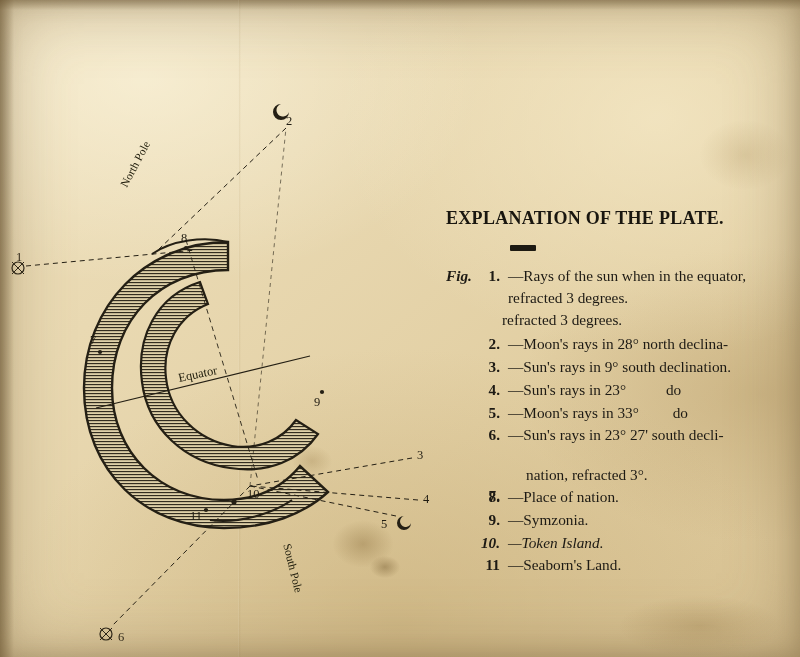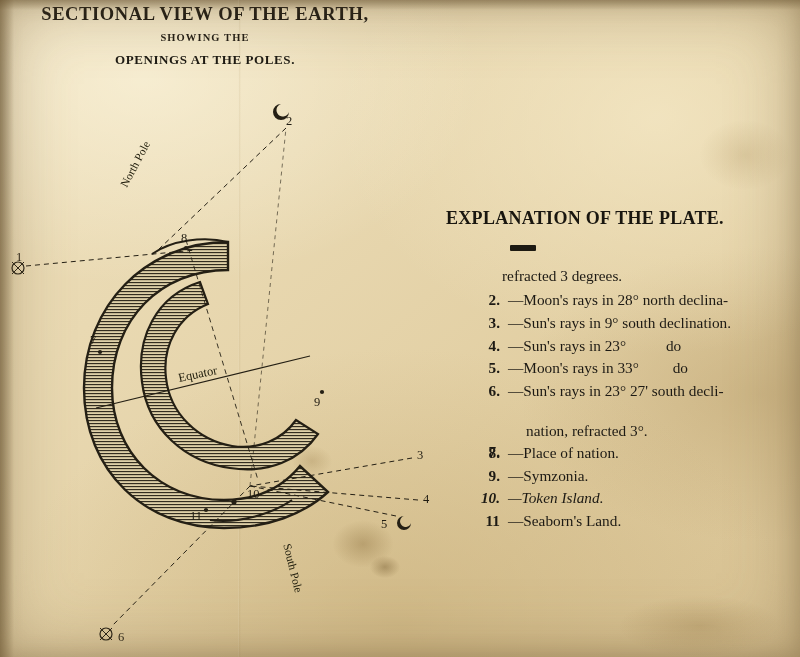--- a/index.html
+++ b/index.html
@@ -150,25 +150,20 @@
   <div class="stain" style="left:332px;top:520px;width:62px;height:48px;background:radial-gradient(ellipse at 50% 50%, rgba(140,112,62,0.40), rgba(140,112,62,0) 70%);"></div>
   <div class="stain" style="left:370px;top:556px;width:30px;height:22px;background:radial-gradient(ellipse at 50% 50%, rgba(120,94,50,0.45), rgba(120,94,50,0) 72%);"></div>
   <div class="stain" style="left:292px;top:446px;width:40px;height:30px;background:radial-gradient(ellipse at 50% 50%, rgba(150,122,70,0.28), rgba(150,122,70,0) 72%);"></div>
   <div class="stain" style="left:60px;top:100px;width=70px;height:50px;background:radial-gradient(ellipse at 50% 50%, rgba(150,122,70,0.22), rgba(150,122,70,0) 72%);"></div>
   <div class="stain" style="left:700px;top:120px;width:90px;height:70px;background:radial-gradient(ellipse at 50% 50%, rgba(160,130,76,0.22), rgba(160,130,76,0) 72%);"></div>
   <div class="stain" style="left:620px;top:596px;width:160px;height:60px;background:radial-gradient(ellipse at 50% 50%, rgba(150,120,68,0.30), rgba(150,120,68,0) 72%);"></div>
   <div class="edge-dark" style="left:0;top:0;width:14px;height:657px;background:linear-gradient(90deg, rgba(96,76,42,0.55), rgba(96,76,42,0));"></div>
   <div class="edge-dark" style="left:0;top:0;width:800px;height:10px;background:linear-gradient(180deg, rgba(96,76,42,0.45), rgba(96,76,42,0));"></div>
   <div class="edge-dark" style="left:238px;top:0;width:3px;height:657px;background:linear-gradient(90deg, rgba(255,250,232,0.35), rgba(150,122,70,0.18), rgba(255,250,232,0.0));opacity:.55;"></div>
 
-  <div class="title-block">
-    <div class="title-main">SECTIONAL VIEW OF THE EARTH,</div>
-    <div class="title-sub1">SHOWING THE</div>
-    <div class="title-sub2">OPENINGS AT THE POLES.</div>
-  </div>
 
   <div id="diagram">
     <svg width="470" height="657" viewBox="0 0 470 657">
       <defs>
         <pattern id="hatch" width="3" height="3" patternUnits="userSpaceOnUse" patternTransform="rotate(0)">
           <rect width="3" height="3" fill="#ded0a8"></rect>
           <path d="M0 0.6 H3" stroke="#2a2418" stroke-width="1.1"></path>
         </pattern>
         <clipPath id="clipOuter">
           <path d="M 218 243
@@ -251,20 +246,25 @@
     <div class="dnum" style="left:216px;top:487px;margin-left:31px;">10</div>
     <div class="dnum" style="left:190px;top:509px;">11</div>
   </div>
 
   <div id="explanation">
     <div class="exp-title">EXPLANATION OF THE PLATE.</div>
     <div class="exp-rule"></div>
 
     <div class="exp-list">
 
+      <div class="exp-item" style="padding-left:62px;">
+        <span class="fig-label" style="position:absolute;left:0;">Fig.</span>
+        <span class="num" style="left:28px;width:26px;">1.</span>
+        <span>—Rays of the sun when in the equator, refracted 3 degrees.</span>
+      </div>
       <div class="exp-cont">refracted 3 degrees.</div>
 
       <div class="exp-item" style="padding-left:62px;margin-top:2px;">
         <span class="num" style="left:28px;width:26px;">2.</span>
         <span>—Moon's rays in 28° north declina-</span>
       </div>
 
       <div class="exp-item" style="padding-left:62px;margin-top:2px;">
         <span class="num" style="left:28px;width:26px;">3.</span>
         <span>—Sun's rays in 9° south declination.</span>

